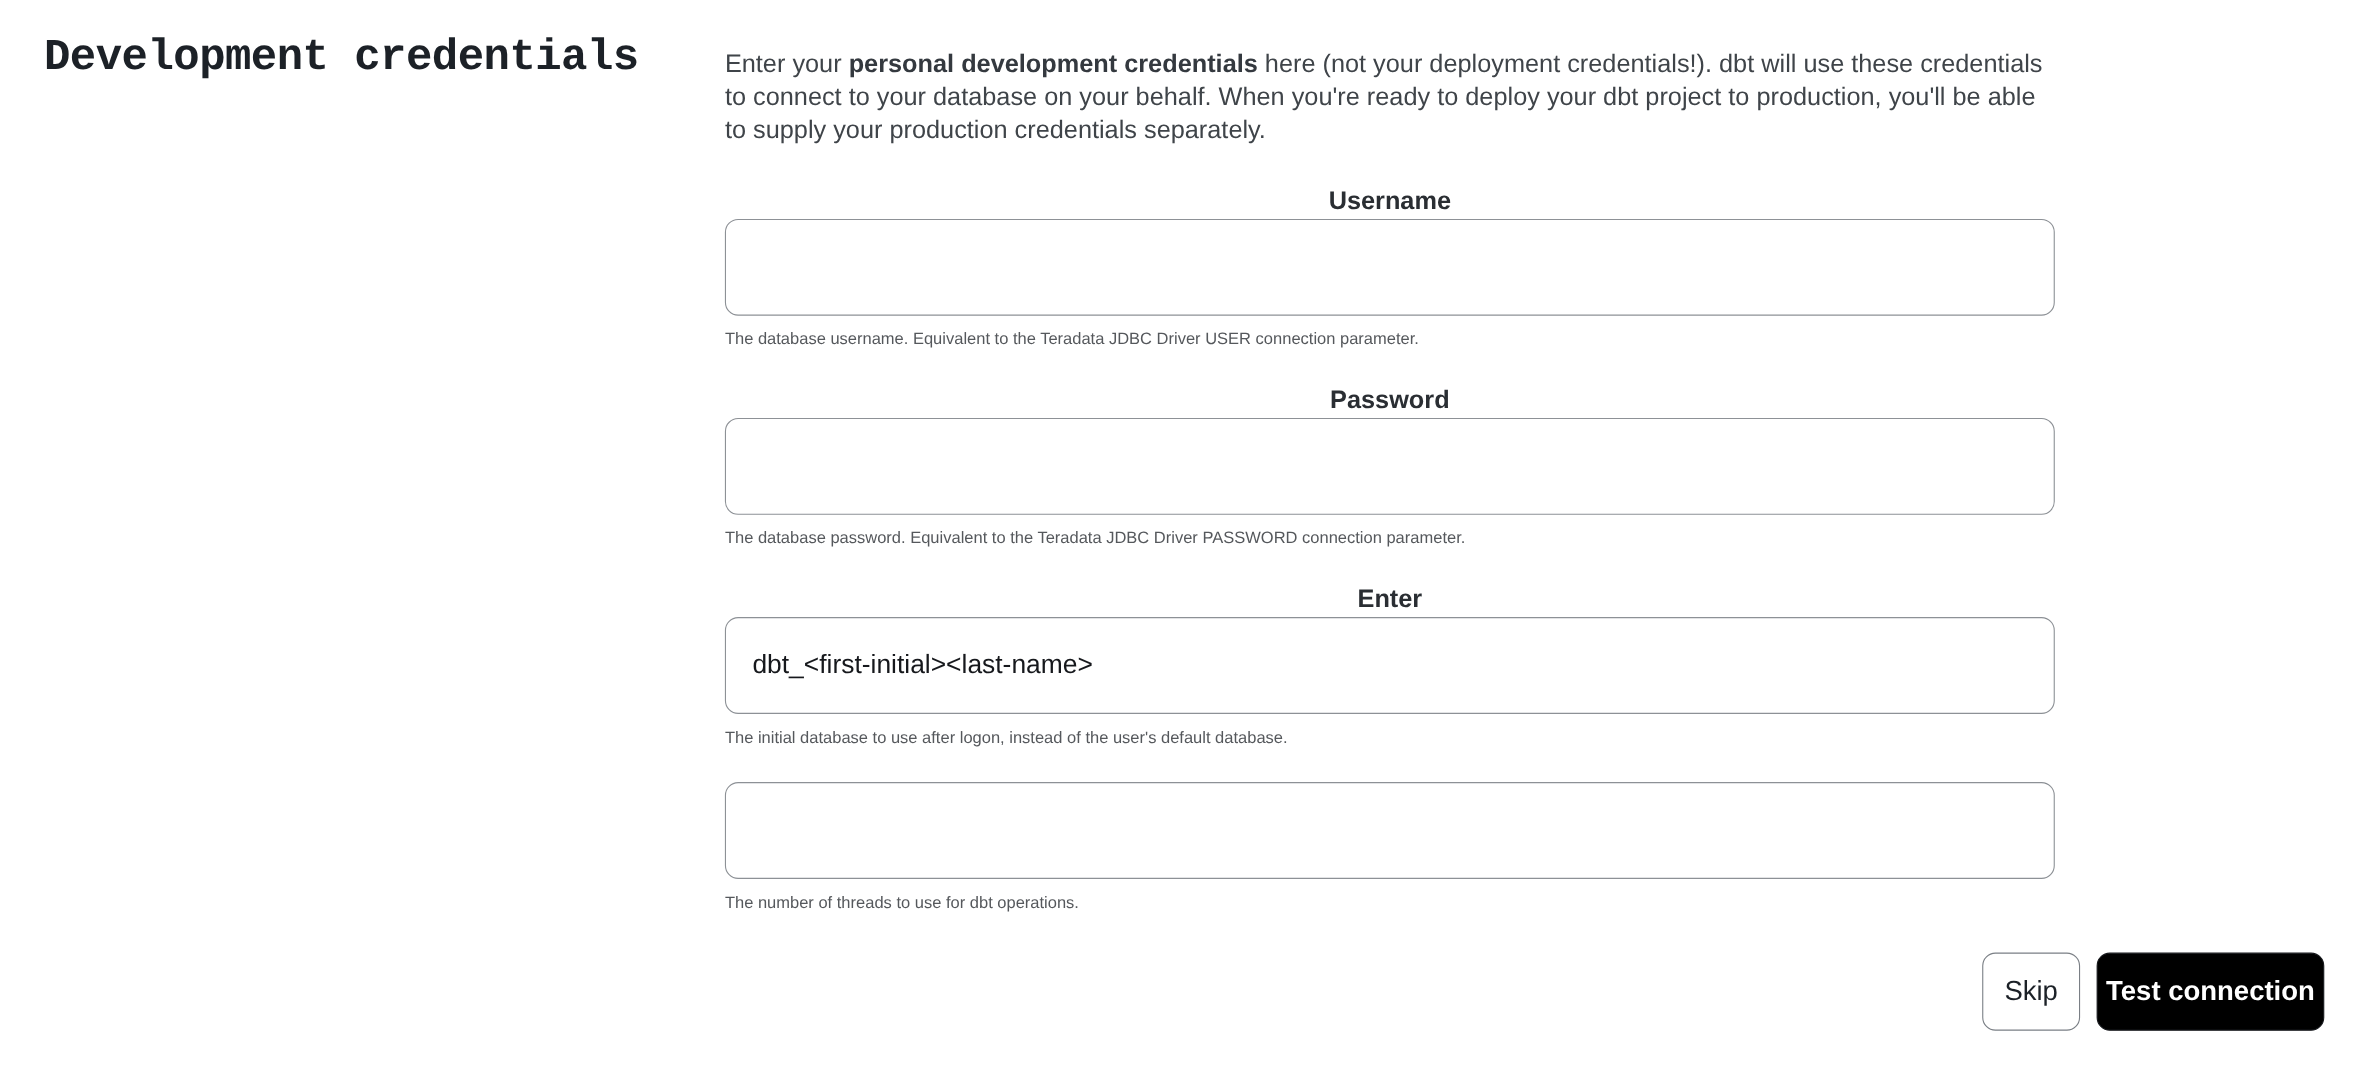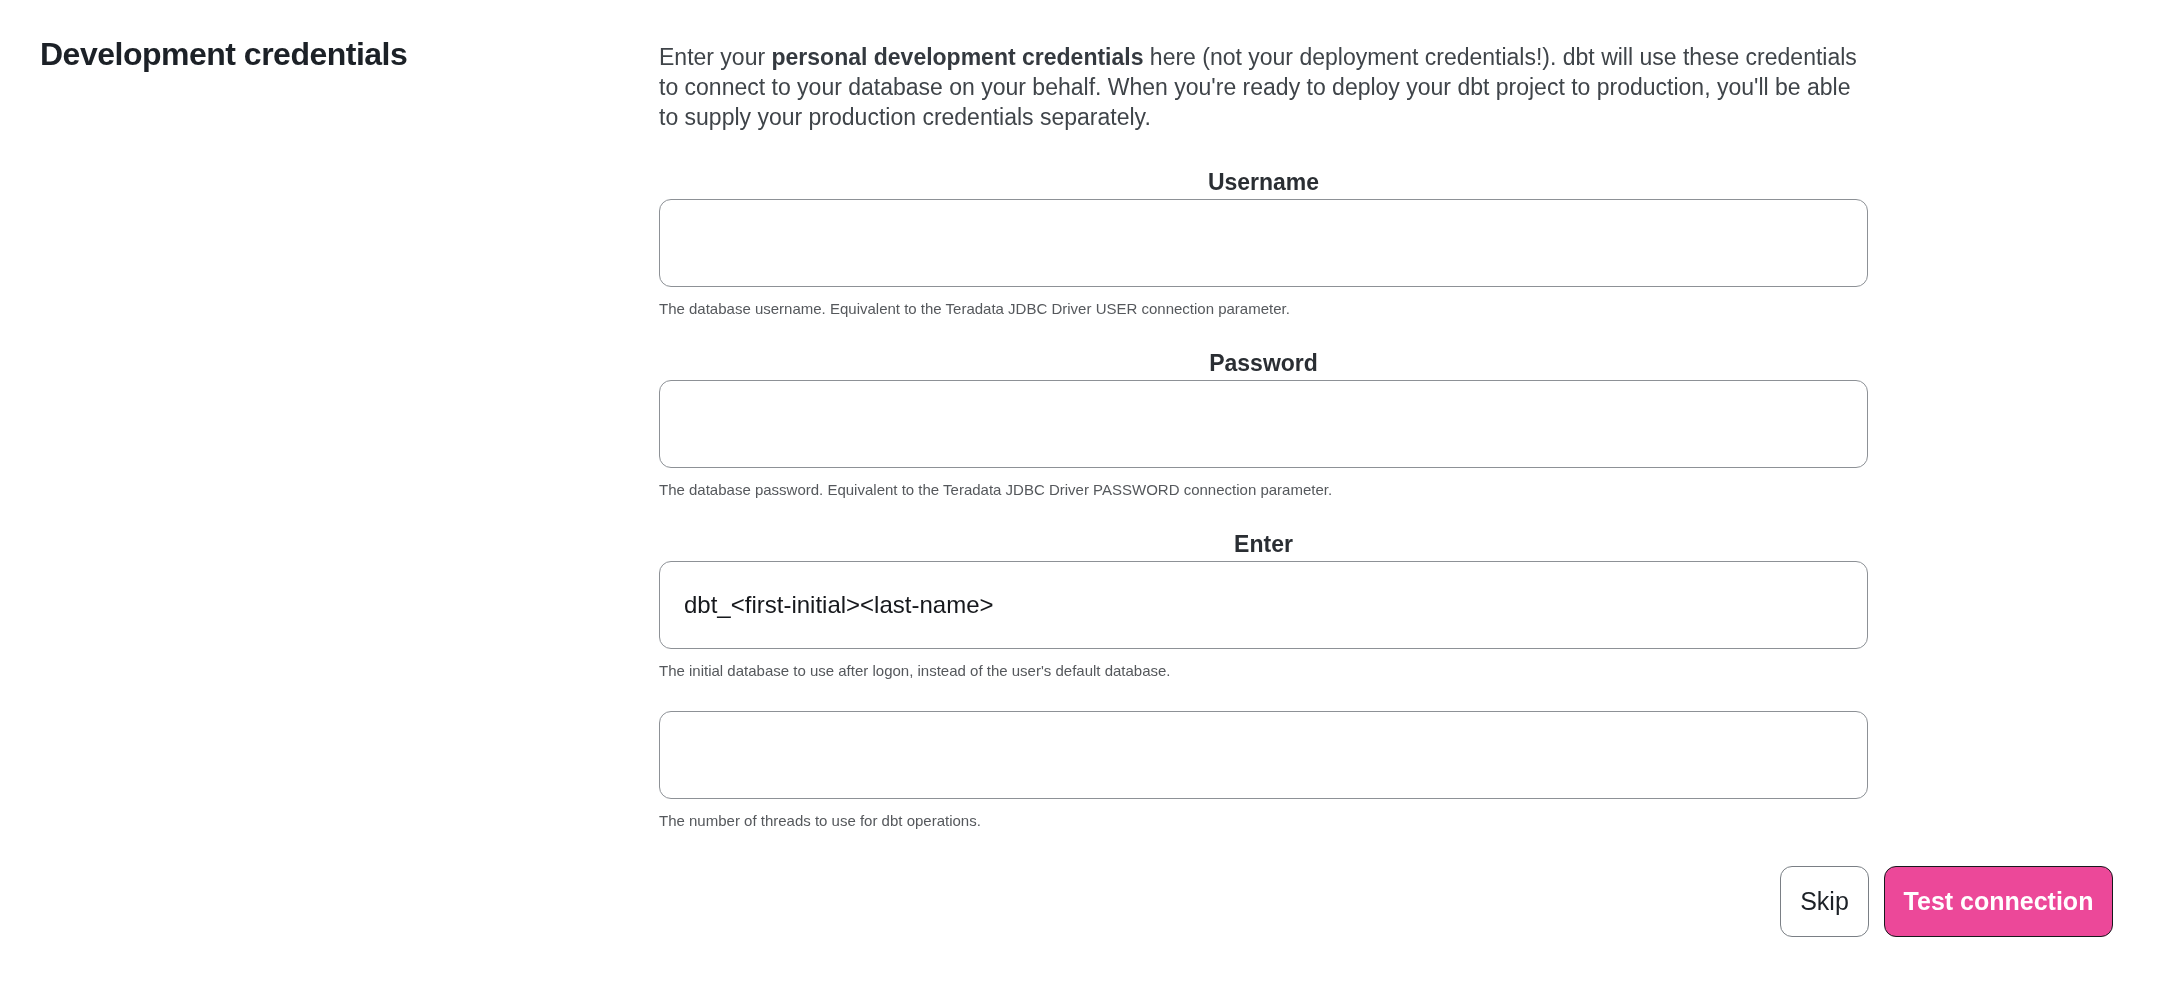--- a/index.html
+++ b/index.html
@@ -11,26 +11,27 @@
     background: #ffffff;
     font-family: "Liberation Sans", sans-serif;
     color: #1c2127;
     overflow: hidden;
   }
 
   .page-title {
     position: absolute;
     left: 40px;
     top: 30px;
-    font-size: 32px;
+    font-size: 40px;
     line-height: 48px;
     font-weight: 700;
     letter-spacing: -0.5px;
     color: #1c2127;
     margin: 0;
+    font-family: Liberation Mono, monospace;
   }
 
   .form-col {
     position: absolute;
     left: 659px;
     top: 0;
     width: 1209px;
   }
 
   .intro {
@@ -102,22 +103,22 @@
     cursor: pointer;
   }
   .btn-secondary {
     width: 89px;
     background: #ffffff;
     border: 1.5px solid #7a7f85;
     color: #1c2127;
     font-weight: 500;
   }
   .btn-primary {
-    width: 229px;
-    background: #ec4899;
+    width: 207px;
+    background: #000000;
     border: 1.5px solid #17191d;
     color: #ffffff;
     font-weight: 700;
   }
 </style>
 </head>
 <body>
 
 <div id="screen">
 

